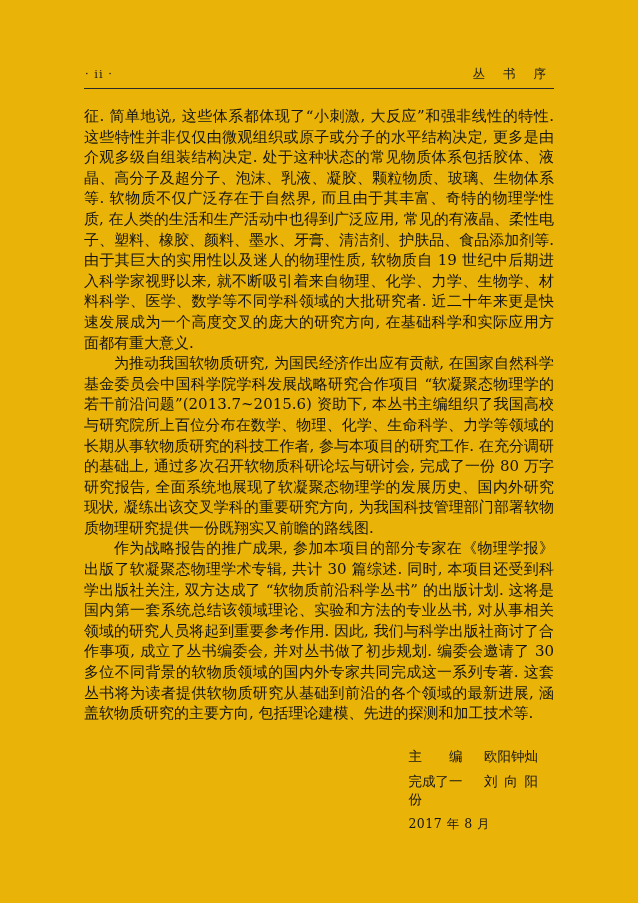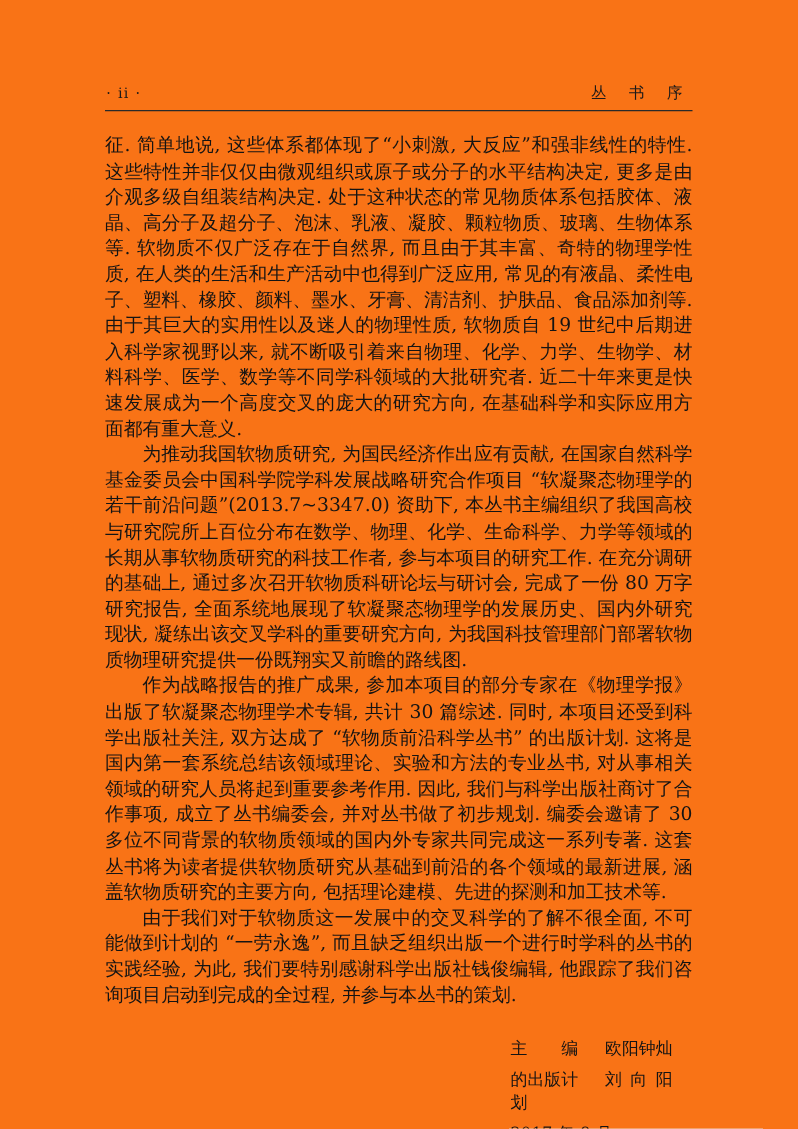--- a/index.html
+++ b/index.html
@@ -6,21 +6,21 @@
   html, body { background: #e8e8e8; }
   body {
     width: 638px; height: 903px;
     font-family: "DejaVu Serif", "Liberation Serif", serif;
     color: #141414;
     position: relative;
   }
   .page {
     position: absolute; left: 0; top: 0;
     width: 638px; height: 903px;
-    background: #f97316;
+    background: #eab308;
     padding: 66px 84px 0 84px;
     overflow: hidden;
   }
   .header {
     display: flex;
     justify-content: space-between;
     align-items: baseline;
     padding: 0 1px 5px 1px;
     font-size: 12.5px;
   }
@@ -76,30 +76,29 @@
 
   <div class="header">
     <span class="pagenum">· ii ·</span>
     <span class="htitle">丛 书 序</span>
   </div>
 
   <div class="rule"></div>
 
   <div class="body-text">
     <p class="noindent">征. 简单地说, 这些体系都体现了“小刺激, 大反应”和强非线性的特性. 这些特性并非仅仅由微观组织或原子或分子的水平结构决定, 更多是由介观多级自组装结构决定. 处于这种状态的常见物质体系包括胶体、液晶、高分子及超分子、泡沫、乳液、凝胶、颗粒物质、玻璃、生物体系等. 软物质不仅广泛存在于自然界, 而且由于其丰富、奇特的物理学性质, 在人类的生活和生产活动中也得到广泛应用, 常见的有液晶、柔性电子、塑料、橡胶、颜料、墨水、牙膏、清洁剂、护肤品、食品添加剂等. 由于其巨大的实用性以及迷人的物理性质, 软物质自 19 世纪中后期进入科学家视野以来, 就不断吸引着来自物理、化学、力学、生物学、材料科学、医学、数学等不同学科领域的大批研究者. 近二十年来更是快速发展成为一个高度交叉的庞大的研究方向, 在基础科学和实际应用方面都有重大意义.</p>
-    <p>为推动我国软物质研究, 为国民经济作出应有贡献, 在国家自然科学基金委员会中国科学院学科发展战略研究合作项目 “软凝聚态物理学的若干前沿问题”(2013.7~3347.0) 资助下, 本丛书主编组织了我国高校与研究院所上百位分布在数学、物理、化学、生命科学、力学等领域的长期从事软物质研究的科技工作者, 参与本项目的研究工作. 在充分调研的基础上, 通过多次召开软物质科研论坛与研讨会, 完成了一份 80 万字研究报告, 全面系统地展现了软凝聚态物理学的发展历史、国内外研究现状, 凝练出该交叉学科的重要研究方向, 为我国科技管理部门部署软物质物理研究提供一份既翔实又前瞻的路线图.</p>
+    <p>为推动我国软物质研究, 为国民经济作出应有贡献, 在国家自然科学基金委员会中国科学院学科发展战略研究合作项目 “软凝聚态物理学的若干前沿问题”(2013.7~2015.6) 资助下, 本丛书主编组织了我国高校与研究院所上百位分布在数学、物理、化学、生命科学、力学等领域的长期从事软物质研究的科技工作者, 参与本项目的研究工作. 在充分调研的基础上, 通过多次召开软物质科研论坛与研讨会, 完成了一份 80 万字研究报告, 全面系统地展现了软凝聚态物理学的发展历史、国内外研究现状, 凝练出该交叉学科的重要研究方向, 为我国科技管理部门部署软物质物理研究提供一份既翔实又前瞻的路线图.</p>
     <p>作为战略报告的推广成果, 参加本项目的部分专家在《物理学报》出版了软凝聚态物理学术专辑, 共计 30 篇综述. 同时, 本项目还受到科学出版社关注, 双方达成了 “软物质前沿科学丛书” 的出版计划. 这将是国内第一套系统总结该领域理论、实验和方法的专业丛书, 对从事相关领域的研究人员将起到重要参考作用. 因此, 我们与科学出版社商讨了合作事项, 成立了丛书编委会, 并对丛书做了初步规划. 编委会邀请了 30 多位不同背景的软物质领域的国内外专家共同完成这一系列专著. 这套丛书将为读者提供软物质研究从基础到前沿的各个领域的最新进展, 涵盖软物质研究的主要方向, 包括理论建模、先进的探测和加工技术等.</p>
-    <p>由于我们对于软物质这一发展中的交叉科学的了解不很全面, 不可能做到计划的 “一劳永逸”, 而且缺乏组织出版一个进行时学科的丛书的实践经验, 为此, 我们要特别感谢科学出版社钱俊编辑, 他跟踪了我们咨询项目启动到完成的全过程, 并参与本丛书的策划.</p>
   </div>
 
   <div class="signature">
     <div class="sig-row">
       <span class="sig-role">主编</span>
       <span class="sig-name">欧阳钟灿</span>
     </div>
     <div class="sig-row">
-      <span class="sig-role">的出版计划</span>
+      <span class="sig-role">完成了一份</span>
       <span class="sig-name">刘向阳</span>
     </div>
     <div class="sig-date">2017 年 8 月</div>
   </div>
 
 </div>
 
 </body></html>

